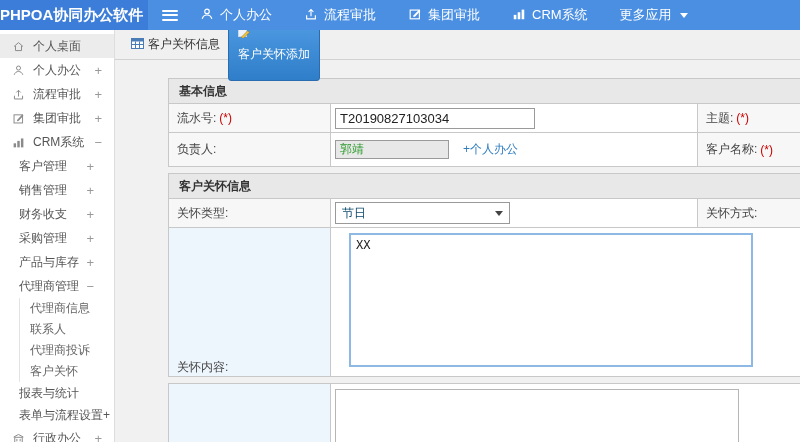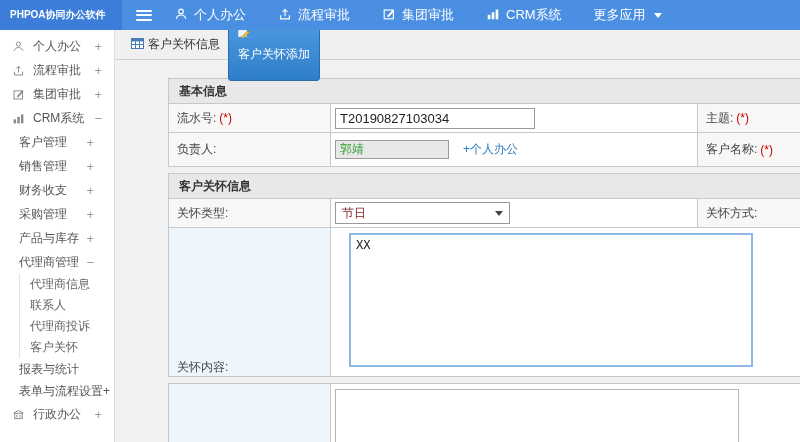--- a/index.html
+++ b/index.html
@@ -1,22 +1,22 @@
 <!DOCTYPE html>
 <html><head>
 <meta charset="utf-8">
 <style>
   * { margin:0; padding:0; box-sizing:border-box; }
   html,body { width:800px; height:442px; overflow:hidden;
     font-family:"Liberation Sans","DejaVu Sans",sans-serif; background:#f1f1f1; }
 
   
   .navbar { height:30px; display:flex; }
-  .logo { width:122px; background:#3b7dd8; color:#fff; font-size:10px; font-weight:bold;
-    line-height:30px; padding-left:10px; white-space:nowrap; }
+  .logo { width:148px; background:#3b7dd8; color:#fff; font-size:15px; font-weight:bold;
+    line-height:30px; white-space:nowrap; }
   .nav-menu { flex:1; background:#4a8fe2; display:flex; align-items:center; color:#fff; font-size:13px; }
   .burger { width:16px; height:11px; display:flex; flex-direction:column; justify-content:space-between;
     margin:0 22px 0 14px; cursor:pointer; }
   .burger i { height:2px; background:#fff; border-radius:1px; }
   .nav-item { display:flex; align-items:center; gap:6px; margin-right:32px; cursor:pointer; white-space:nowrap; }
   .nav-item svg { width:14px; height:14px; }
   .caret-down { width:0; height:0; border-left:4px solid transparent; border-right:4px solid transparent;
     border-top:5px solid #fff; margin-left:2px; }
 
   
@@ -60,21 +60,21 @@
   .r-big { height:148px; }
   .lbl.blue { background:#edf5fd;align-items:flex-end; }
   .req { color:#cc0000; margin-left:3px; }
 
   input.text { width:200px; height:21px; border:1px solid #9a9a9a; padding:1px 4px;
     font-size:13px; font-family:"Liberation Sans","DejaVu Sans",sans-serif; color:#222; }
   input.owner { width:114px; height:19px; border:1px solid #9a9a9a; background:#e8e8e8;
     padding:1px 4px; font-size:12px; color:#2e9b2e; font-family:"Liberation Sans",sans-serif; }
   .pick-link { margin-left:14px; color:#2d7dc1; font-size:12px; text-decoration:none; cursor:pointer; }
   .select { width:175px; height:22px; border:1px solid #999; background:#fff; display:flex;
-    align-items:center; justify-content:space-between; padding:0 6px; font-size:12px; color:#7f1d1d; cursor:pointer; }
+    align-items:center; justify-content:space-between; padding:0 6px; font-size:12px; color:#0c4a6e; cursor:pointer; }
   .select .sel-caret { width:0; height:0; border-left:4px solid transparent; border-right:4px solid transparent;
     border-top:5px solid #444; }
 
   .ta-wrap { position:relative; margin:5px 0; }
   textarea { display:block; font-family:"DejaVu Sans Mono","Liberation Mono",monospace;
     font-size:12px; color:#222; padding:3px 5px; resize:none; background:#fff; }
   .ta-focus { width:404px; height:134px; border:2px solid #8fb9e5;margin-left:14px; }
   .ta-plain { width:404px; height:150px; border:1px solid #b5b5b5; }
 
   .cut-row { display:flex; border:1px solid #c8c8c8; background:#fff; height:120px; }
@@ -126,20 +126,26 @@
     </span>
 
     <span class="nav-item">
       <span>更多应用</span>
       <span class="caret-down"></span>
     </span>
   </div>
 </div>
 
 <div class="sidebar">
+  <div class="side-item selected">
+    <svg viewBox="0 0 16 16">
+        <path d="M2.5 8L8 3.2 13.5 8M4.3 7.3V13h7.4V7.3" fill="none" stroke="currentColor" stroke-width="1.2"></path>
+      </svg>
+    <span>个人桌面</span>
+  </div>
   <div class="side-item">
     <svg viewBox="0 0 16 16">
         <circle cx="8" cy="5" r="2.5" fill="none" stroke="currentColor" stroke-width="1.2"></circle>
         <path d="M2.7 13.3c.9-2.8 3-4.1 5.3-4.1s4.4 1.3 5.3 4.1" fill="none" stroke="currentColor" stroke-width="1.2"></path>
       </svg>
     <span>个人办公</span>
     <span class="marker">+</span>
   </div>
   <div class="side-item">
     <svg viewBox="0 0 16 16">

